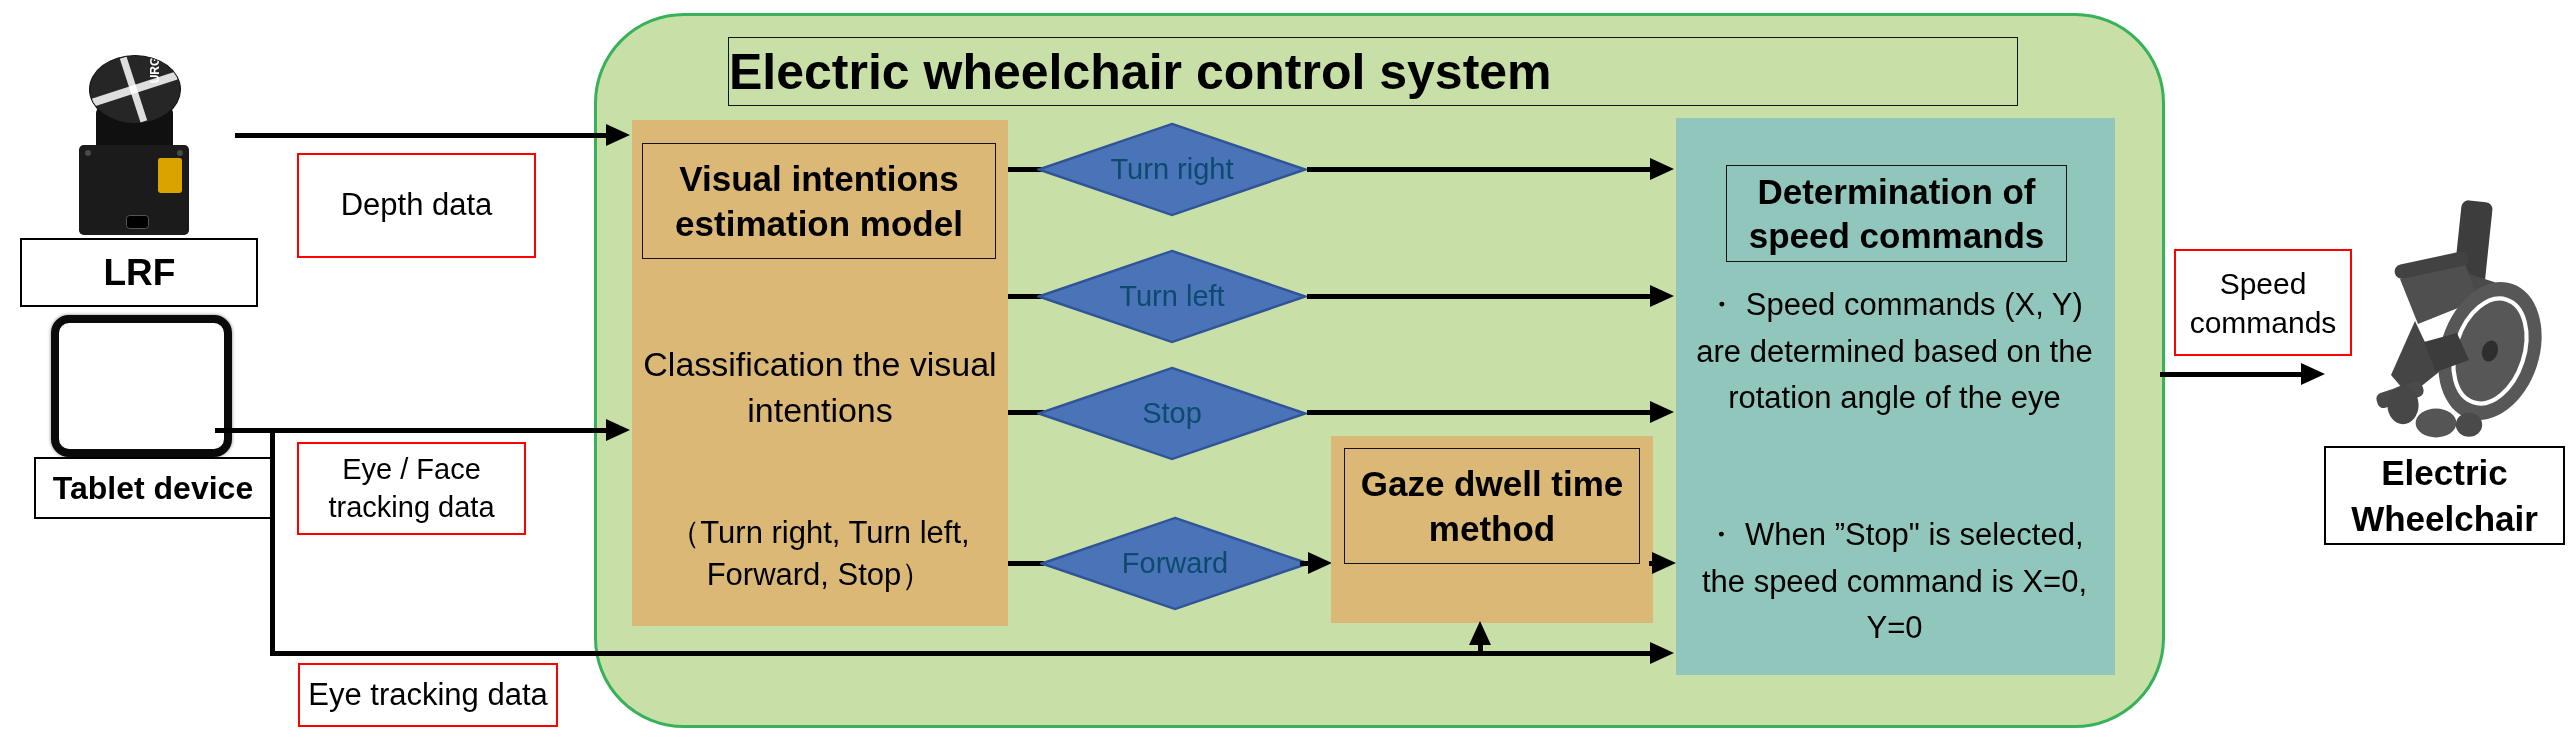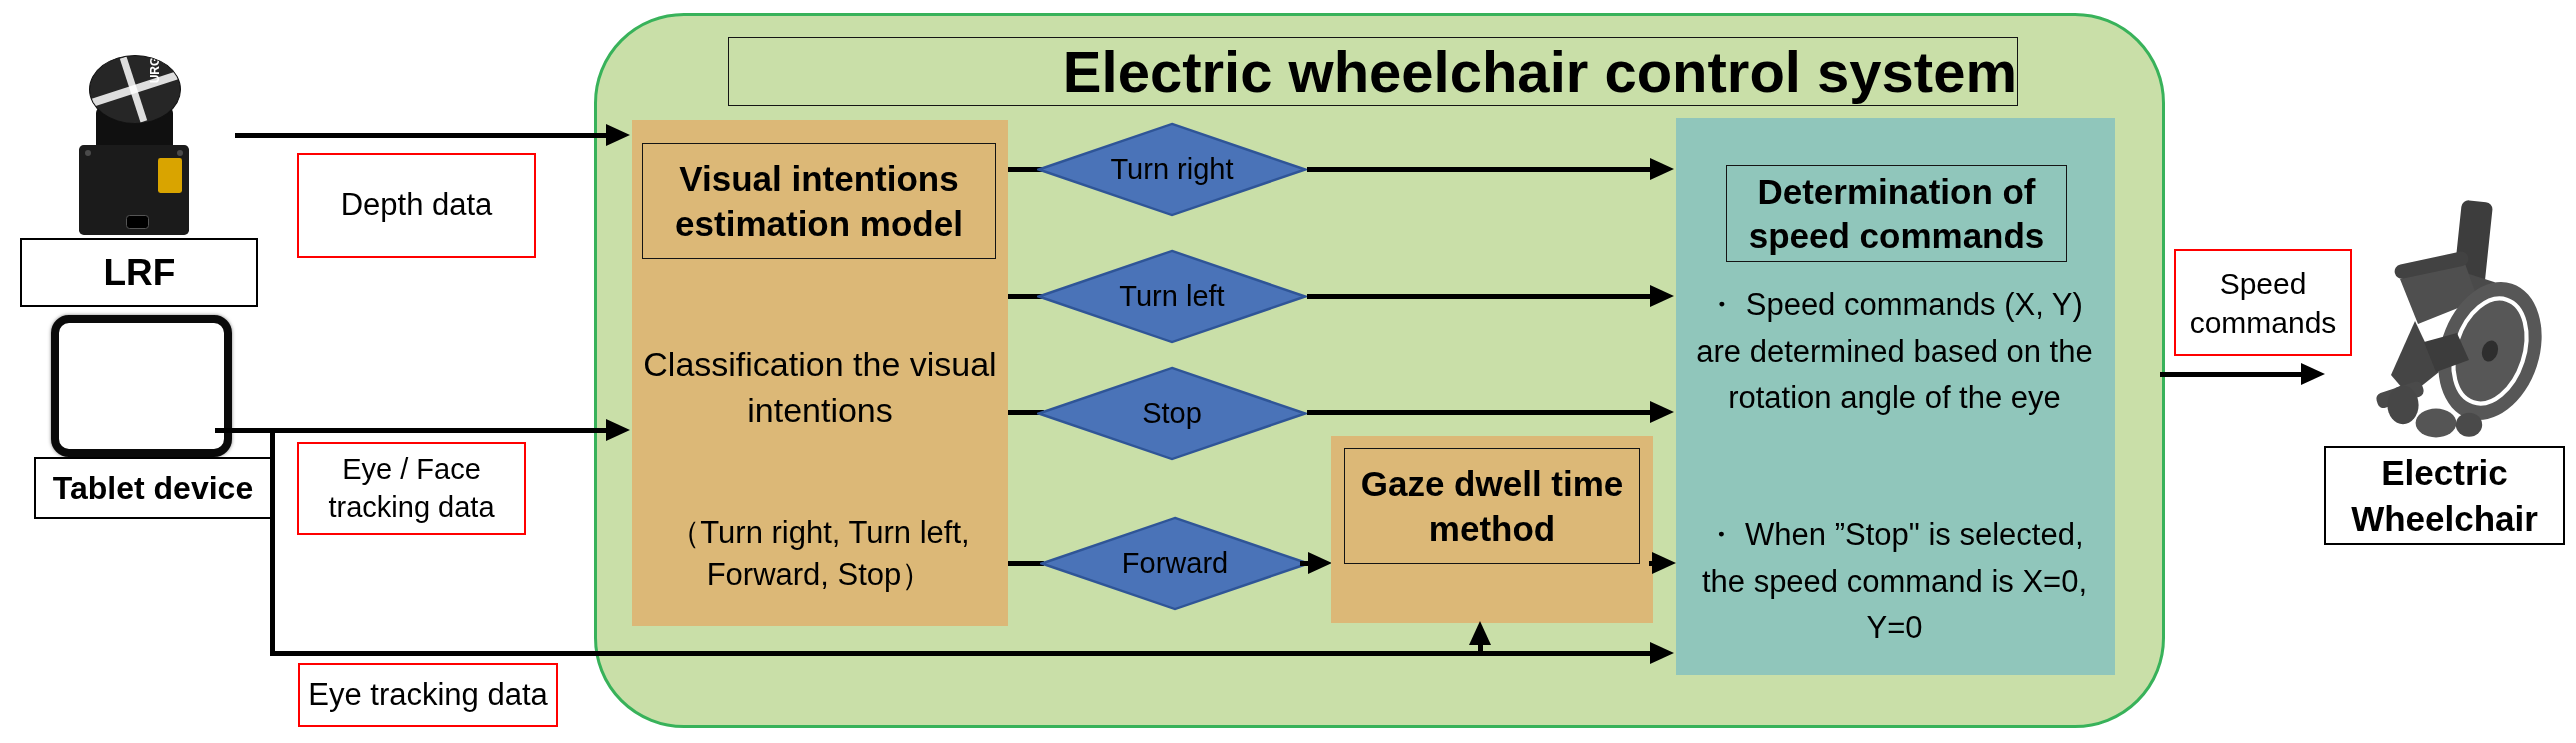--- a/index.html
+++ b/index.html
@@ -17,39 +17,39 @@
           display:flex;align-items:center;justify-content:center;text-align:center;
           font-size:30px;line-height:1.3;}
   .blackbox{position:absolute;border:2.4px solid #000;background:#ffffff;
           display:flex;align-items:center;justify-content:center;text-align:center;
           font-weight:bold;}
 
   
   .greenbox{position:absolute;left:594px;top:13px;width:1565px;height:709px;
             background:#C9DFA8;border:3.6px solid #38B25A;border-radius:90px;}
   .titlebox{position:absolute;left:728px;top:37px;width:1288px;height:67px;
-            border:1.8px solid #141414;display:flex;align-items:center;justify-content:flex-end;
-            font-size:58px;font-weight:bold;}
+            border:1.8px solid #141414;display:flex;align-items:center;justify-content:flex-start;
+            font-size:50px;font-weight:bold;}
 
   
   .tanbox{position:absolute;background:#DCB877;}
   .innerbox{position:absolute;border:1.8px solid #141414;display:flex;align-items:center;
             justify-content:center;text-align:center;font-weight:bold;}
 
   
   .tealbox{position:absolute;left:1676px;top:118px;width:439px;height:557px;background:#90C6BB;}
 
   .centered-text{position:absolute;text-align:center;}
 
   
   .diamond{position:absolute;width:270px;height:95px;}
   .diamond svg{position:absolute;left:0;top:0;}
   .diamond span{position:absolute;left:0;top:0;width:100%;height:100%;
     display:flex;align-items:center;justify-content:center;
-    color:#000000;font-size:29px;}
+    color:#0c4a6e;font-size:29px;}
 
   
   .lrf{position:absolute;left:71px;top:55px;width:127px;height:181px;}
   .lrf .cap{position:absolute;left:18px;top:0;width:90px;height:67px;background:#262626;
             border-radius:50%;overflow:hidden;border:1.8px solid #111;}
   .lrf .cap .stripe-h{position:absolute;left:0;top:29px;width:100%;height:8.4px;background:rgba(255,255,255,.85);transform:rotate(-18deg);}
   .lrf .cap .stripe-v{position:absolute;left:40px;top:0;width:7.2px;height:100%;background:rgba(255,255,255,.85);transform:rotate(-18deg);}
   .lrf .cap .brand{position:absolute;left:52px;top:7.2px;color:#fff;font-size:12px;font-weight:bold;transform:rotate(-90deg);}
   .lrf .neck{position:absolute;left:25px;top:52px;width:77px;height:44px;background:#101010;border-radius:6px;}
   .lrf .body{position:absolute;left:8.4px;top:90px;width:110px;height:90px;background:#1b1b1b;border-radius:4.8px;}

